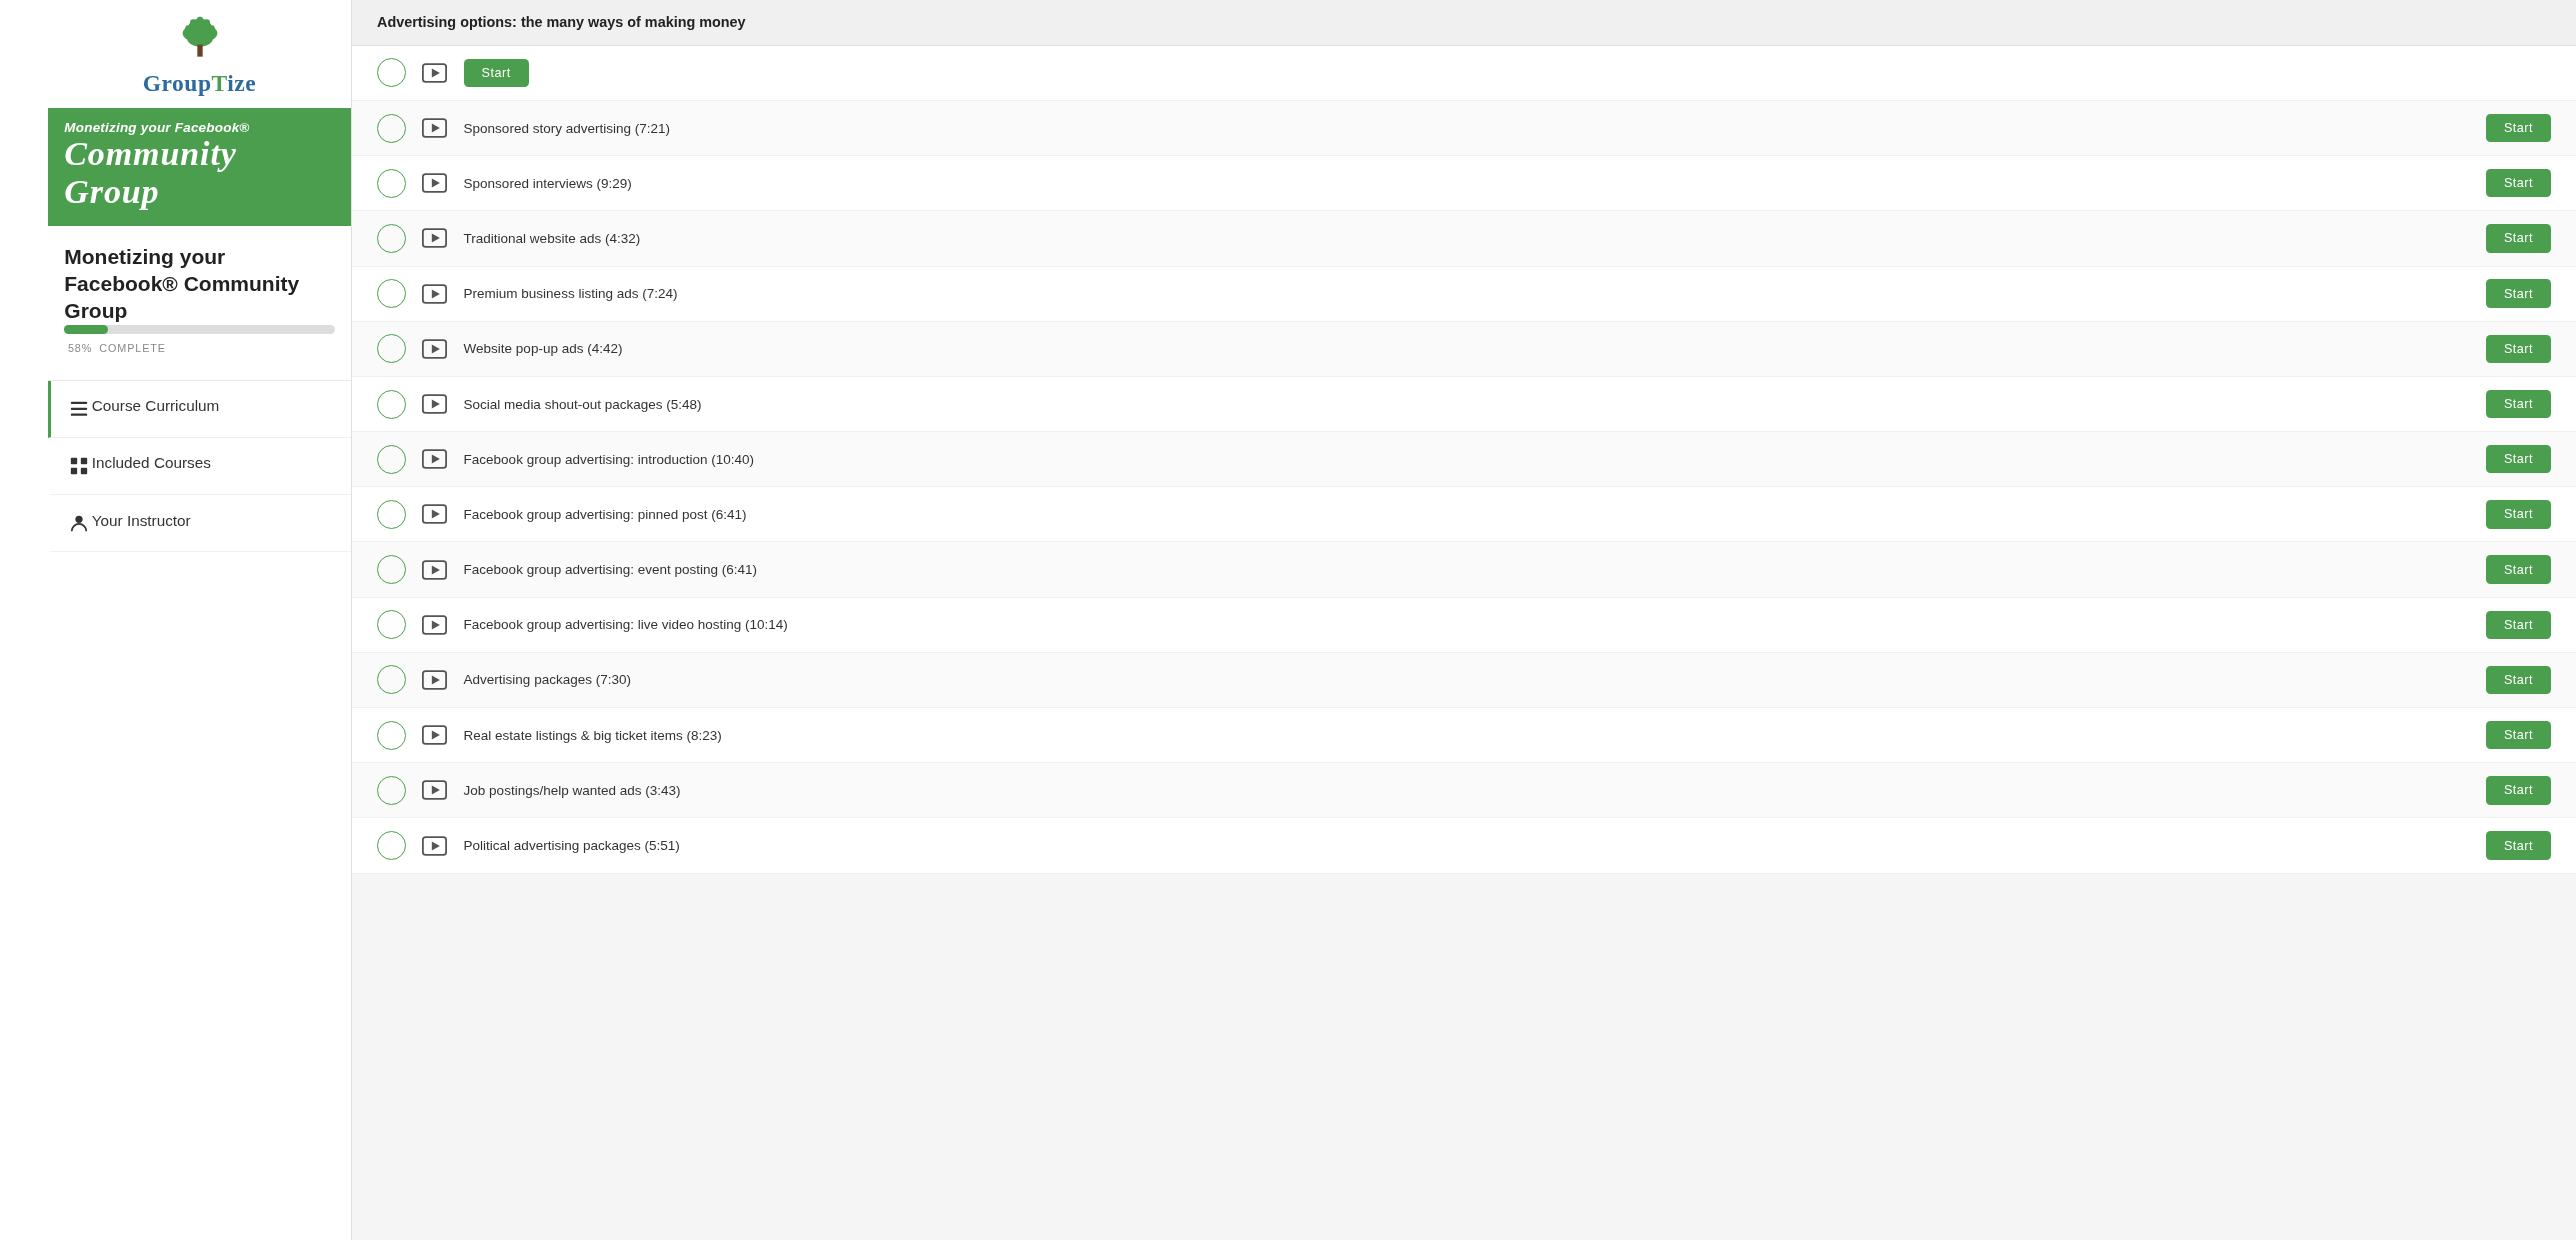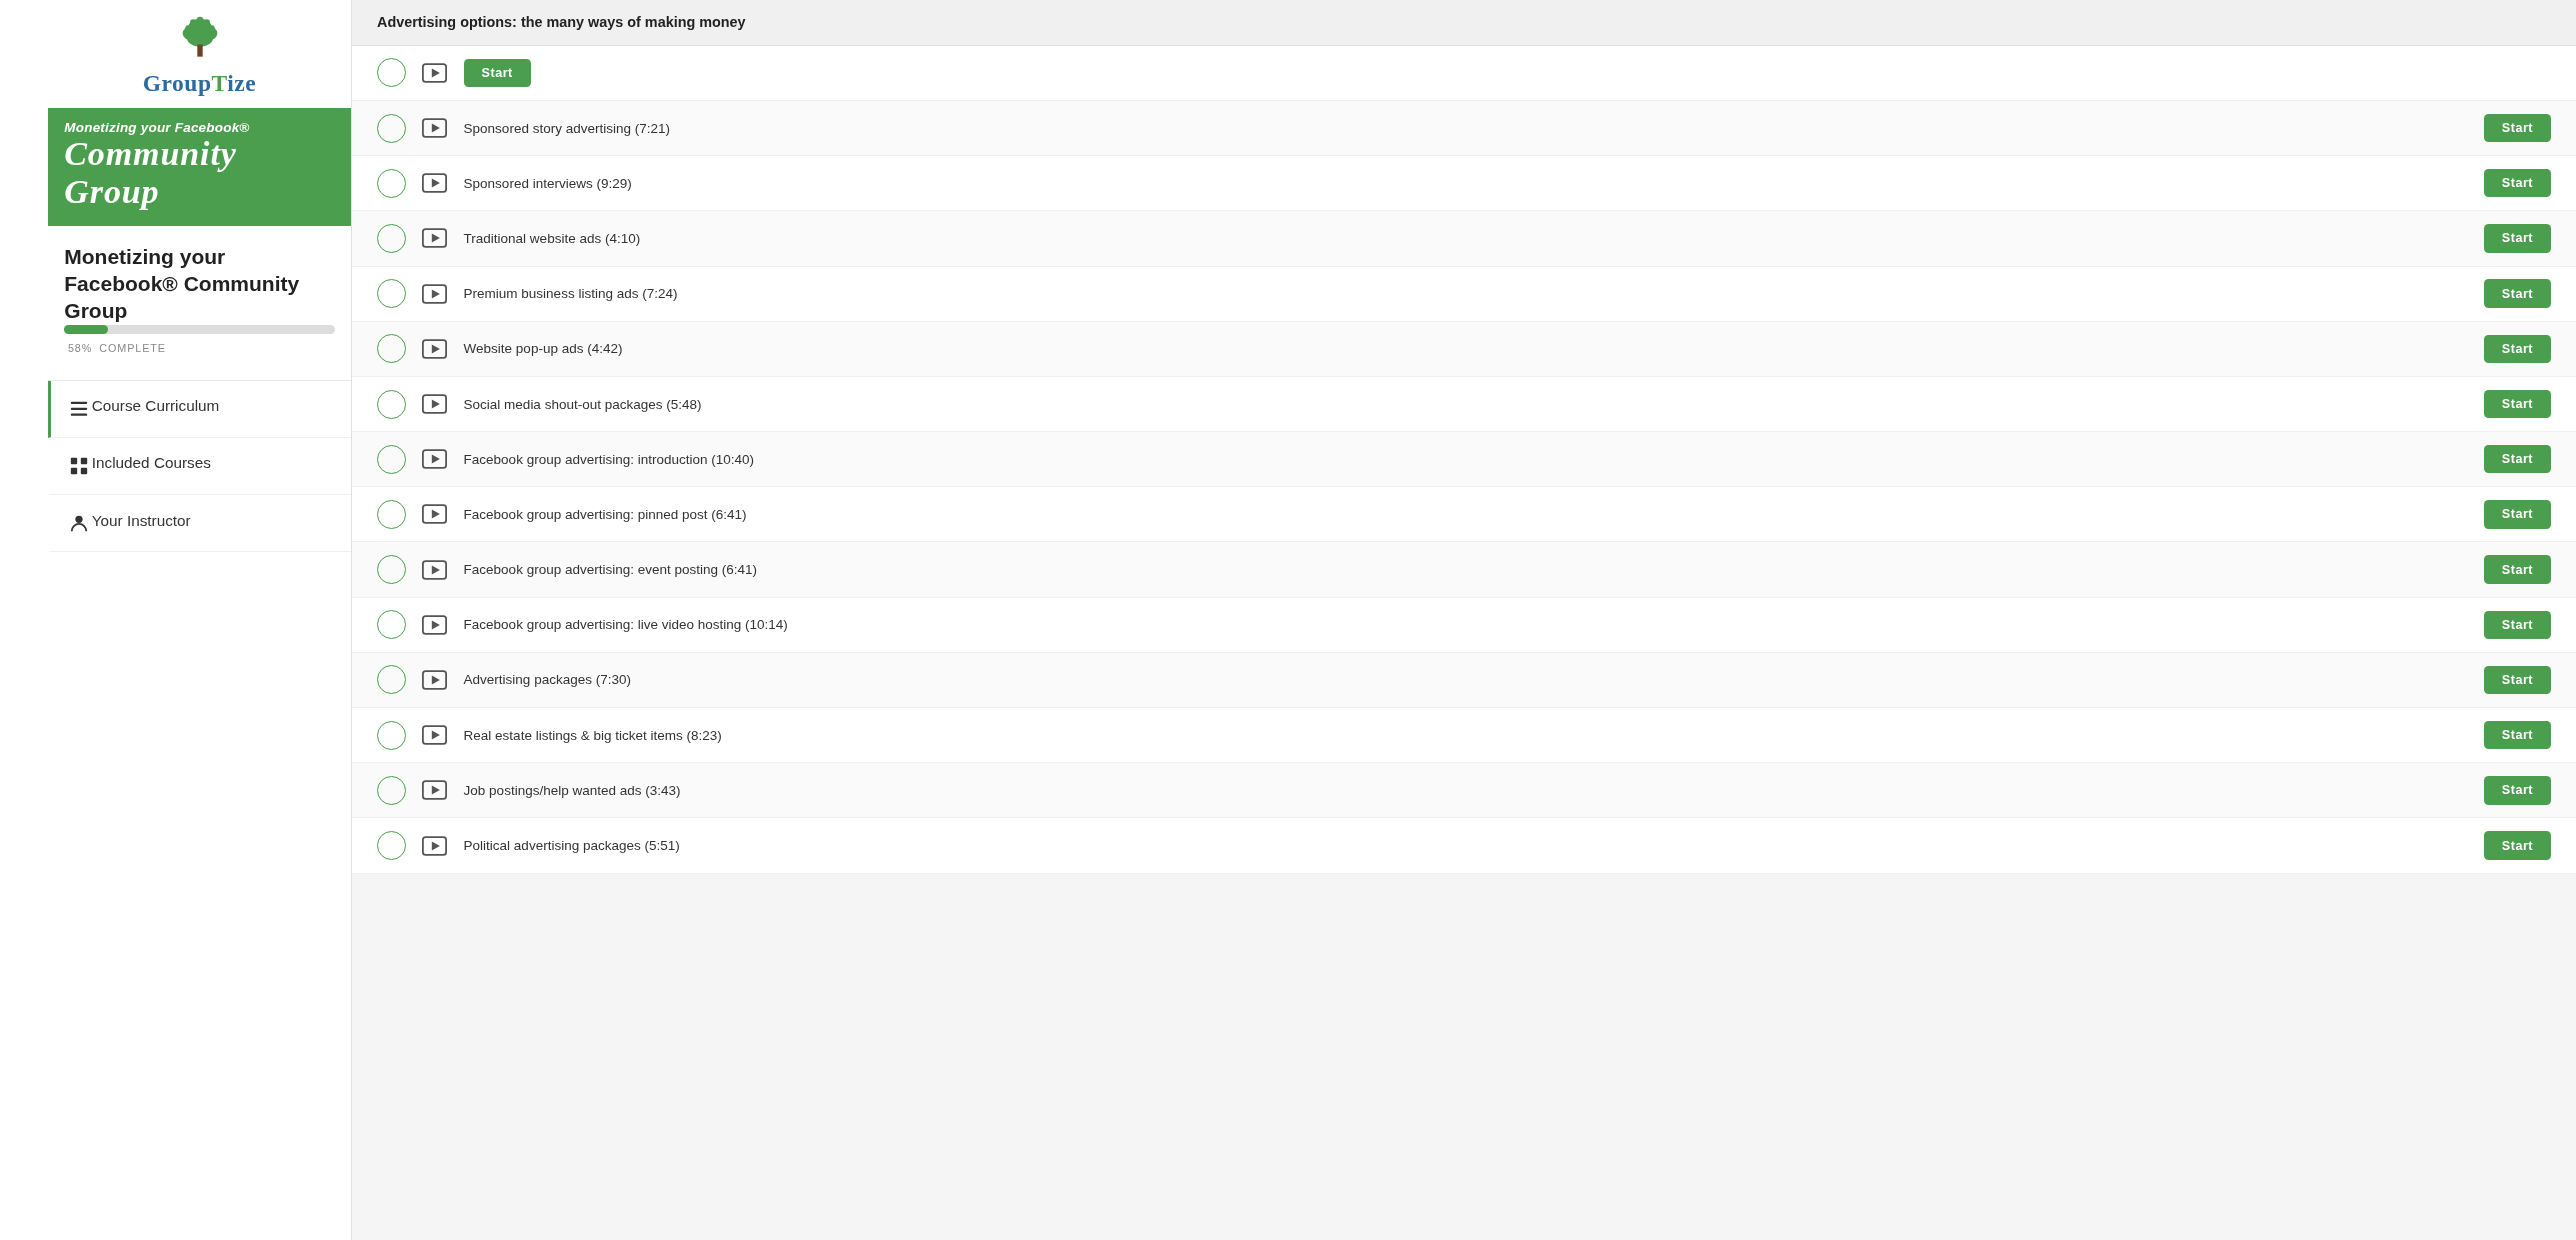--- a/index.html
+++ b/index.html
@@ -209,21 +209,21 @@
       color: #333;
     }
 
     .start-btn {
       background: #4a9e4e;
       color: #fff;
       border: none;
       border-radius: 4.5px;
       padding: 7.2px 18px;
       font-size: 12.6px;
-      font-weight: bold;
+      font-weight: normal;
       cursor: pointer;
       flex-shrink: 0;
       letter-spacing: 0.5px;
     }
   </style>
 </head>
 <body>
 
 <div id="sidebar">
 
@@ -355,21 +355,21 @@
       <div class="lesson-row">
       <div class="lesson-check">
         
       </div>
       <div class="lesson-play">
         <svg width="25" height="20" viewBox="0 0 28 22" fill="none">
           <rect x="1" y="1" width="26" height="20" rx="3" stroke="#555" stroke-width="2" fill="none"></rect>
           <polygon points="11,6 20,11 11,16" fill="#555"></polygon>
         </svg>
       </div>
-      <span class="lesson-title">Traditional website ads (4:10)</span>
+      <span class="lesson-title">Traditional website ads (4:32)</span>
       <button class="start-btn">Start</button>
     </div>
       <div class="lesson-row">
       <div class="lesson-check">
         
       </div>
       <div class="lesson-play">
         <svg width="25" height="20" viewBox="0 0 28 22" fill="none">
           <rect x="1" y="1" width="26" height="20" rx="3" stroke="#555" stroke-width="2" fill="none"></rect>
           <polygon points="11,6 20,11 11,16" fill="#555"></polygon>

